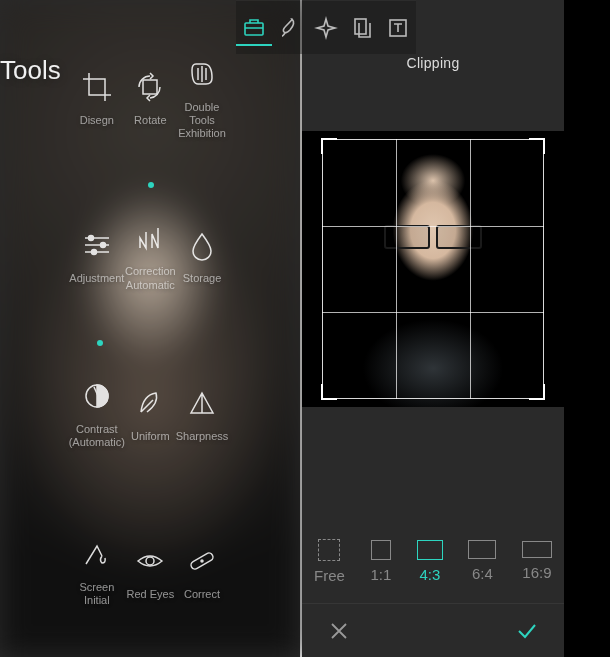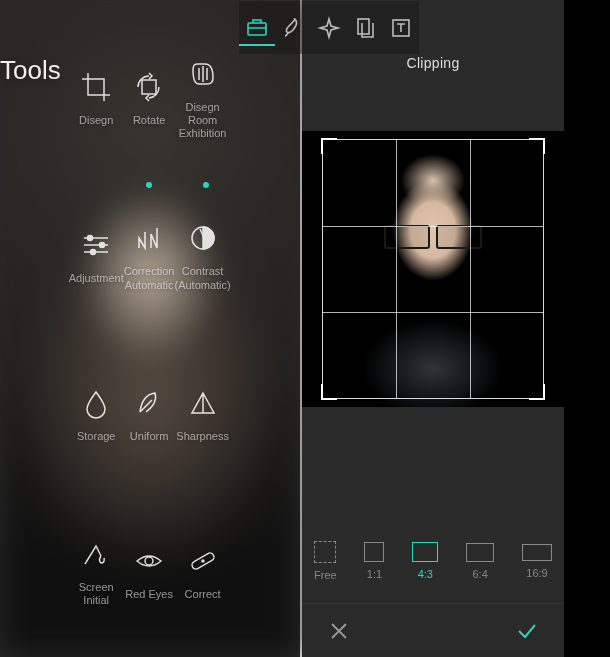--- a/index.html
+++ b/index.html
@@ -53,21 +53,21 @@
     .corner { position:absolute; width:16px; height:16px; border:2px solid #fff; }
     .corner.tl { top:-1px; left:-1px; border-right:0; border-bottom:0; }
     .corner.tr { top:-1px; right:-1px; border-left:0; border-bottom:0; }
     .corner.bl { bottom:-1px; left:-1px; border-right:0; border-top:0; }
     .corner.br { bottom:-1px; right:-1px; border-left:0; border-top:0; }
 
     .ratio-bar { position: absolute; bottom: 60px; left:0; right:0; height: 72px; display: flex; align-items: center; justify-content: space-between; padding: 0 12px; }
     .ratio { display:flex; flex-direction:column; align-items:center; gap:6px; cursor:pointer; }
     .ratio .box { border:1.5px solid #888; }
     .ratio.active .box { border-color:#2dd4bf; border-width:1.5px; }
-    .ratio .lbl { font-size:11px; color:#888; }
+    .ratio .lbl { font-size:15px; color:#888; }
     .ratio.active .lbl { color:#2dd4bf; }
     .box.free { width:22px; height:22px; border-style:dashed; }
     .box.sq { width:20px; height:20px; }
     .box.r43 { width:26px; height:20px; }
     .box.r64 { width:28px; height:19px; }
     .box.r169 { width:30px; height:17px; }
     .r-bottom { position:absolute; bottom:0; left:0; right:0; height:54px; display:flex; justify-content:space-between; align-items:center; padding:0 22px; border-top:1px solid rgba(255,255,255,0.06); }
     .r-bottom .btn { width:30px; height:30px; display:flex; align-items:center; justify-content:center; cursor:pointer; font-size:22px; }
     .cancel { color:#999; }
     .confirm { color:#2dd4bf; }
@@ -106,21 +106,21 @@
         <div class="lbl">Rotate</div>
       </div>
 
       <div class="tool">
         <div class="ico">
             <svg width="36" height="36" viewBox="0 0 36 36">
               <path d="M12 8 Q8 8 8 14 Q8 28 14 28 L22 28 Q28 28 28 22 Q28 8 20 8 Z"></path>
               <path d="M14 12 L14 24 M18 10 L18 26 M22 12 L22 24"></path>
             </svg>
           </div>
-        <div class="lbl">Disegn Room
+        <div class="lbl">Double Tools
 Exhibition</div>
       </div>
 
       <div class="tool">
         <div class="ico">
             <svg width="36" height="36" viewBox="0 0 36 36">
               <path d="M6 11 H30 M6 18 H30 M6 25 H30"></path>
               <circle cx="12" cy="11" r="2.5" fill="#fff"></circle>
               <circle cx="24" cy="18" r="2.5" fill="#fff"></circle>
               <circle cx="15" cy="25" r="2.5" fill="#fff"></circle>
@@ -134,39 +134,39 @@
         <div class="ico">
             <svg width="36" height="36" viewBox="0 0 36 36">
               <path d="M8 28 L8 18 L14 28 L14 12 M20 28 L20 14 L26 28 L26 8"></path>
             </svg>
           </div>
         <div class="lbl">Correction
 Automatic</div>
       </div>
 
       <div class="tool">
+        <div class="ico">
+            <svg width="36" height="36" viewBox="0 0 36 36">
+              <path d="M18 7 Q9 19 9 24 A9 9 0 0 0 27 24 Q27 19 18 7 Z"></path>
+            </svg>
+          </div>
+        <div class="lbl">Storage</div>
+      </div>
+
+      <div class="tool">
         <div class="dot"></div>
         <div class="ico">
             <svg width="36" height="36" viewBox="0 0 36 36">
               <circle cx="18" cy="18" r="11"></circle>
               <path d="M18 7 A11 11 0 0 1 18 29 Z" fill="#fff"></path>
               <path d="M15 9 L23 27"></path>
             </svg>
           </div>
         <div class="lbl">Contrast
 (Automatic)</div>
-      </div>
-
-      <div class="tool">
-        <div class="ico">
-            <svg width="36" height="36" viewBox="0 0 36 36">
-              <path d="M18 7 Q9 19 9 24 A9 9 0 0 0 27 24 Q27 19 18 7 Z"></path>
-            </svg>
-          </div>
-        <div class="lbl">Storage</div>
       </div>
 
       <div class="tool">
         <div class="ico">
             <svg width="36" height="36" viewBox="0 0 36 36">
               <path d="M9 27 Q11 10 24 8 Q27 18 15 27 M9 27 L21 15"></path>
             </svg>
           </div>
         <div class="lbl">Uniform</div>
       </div>

